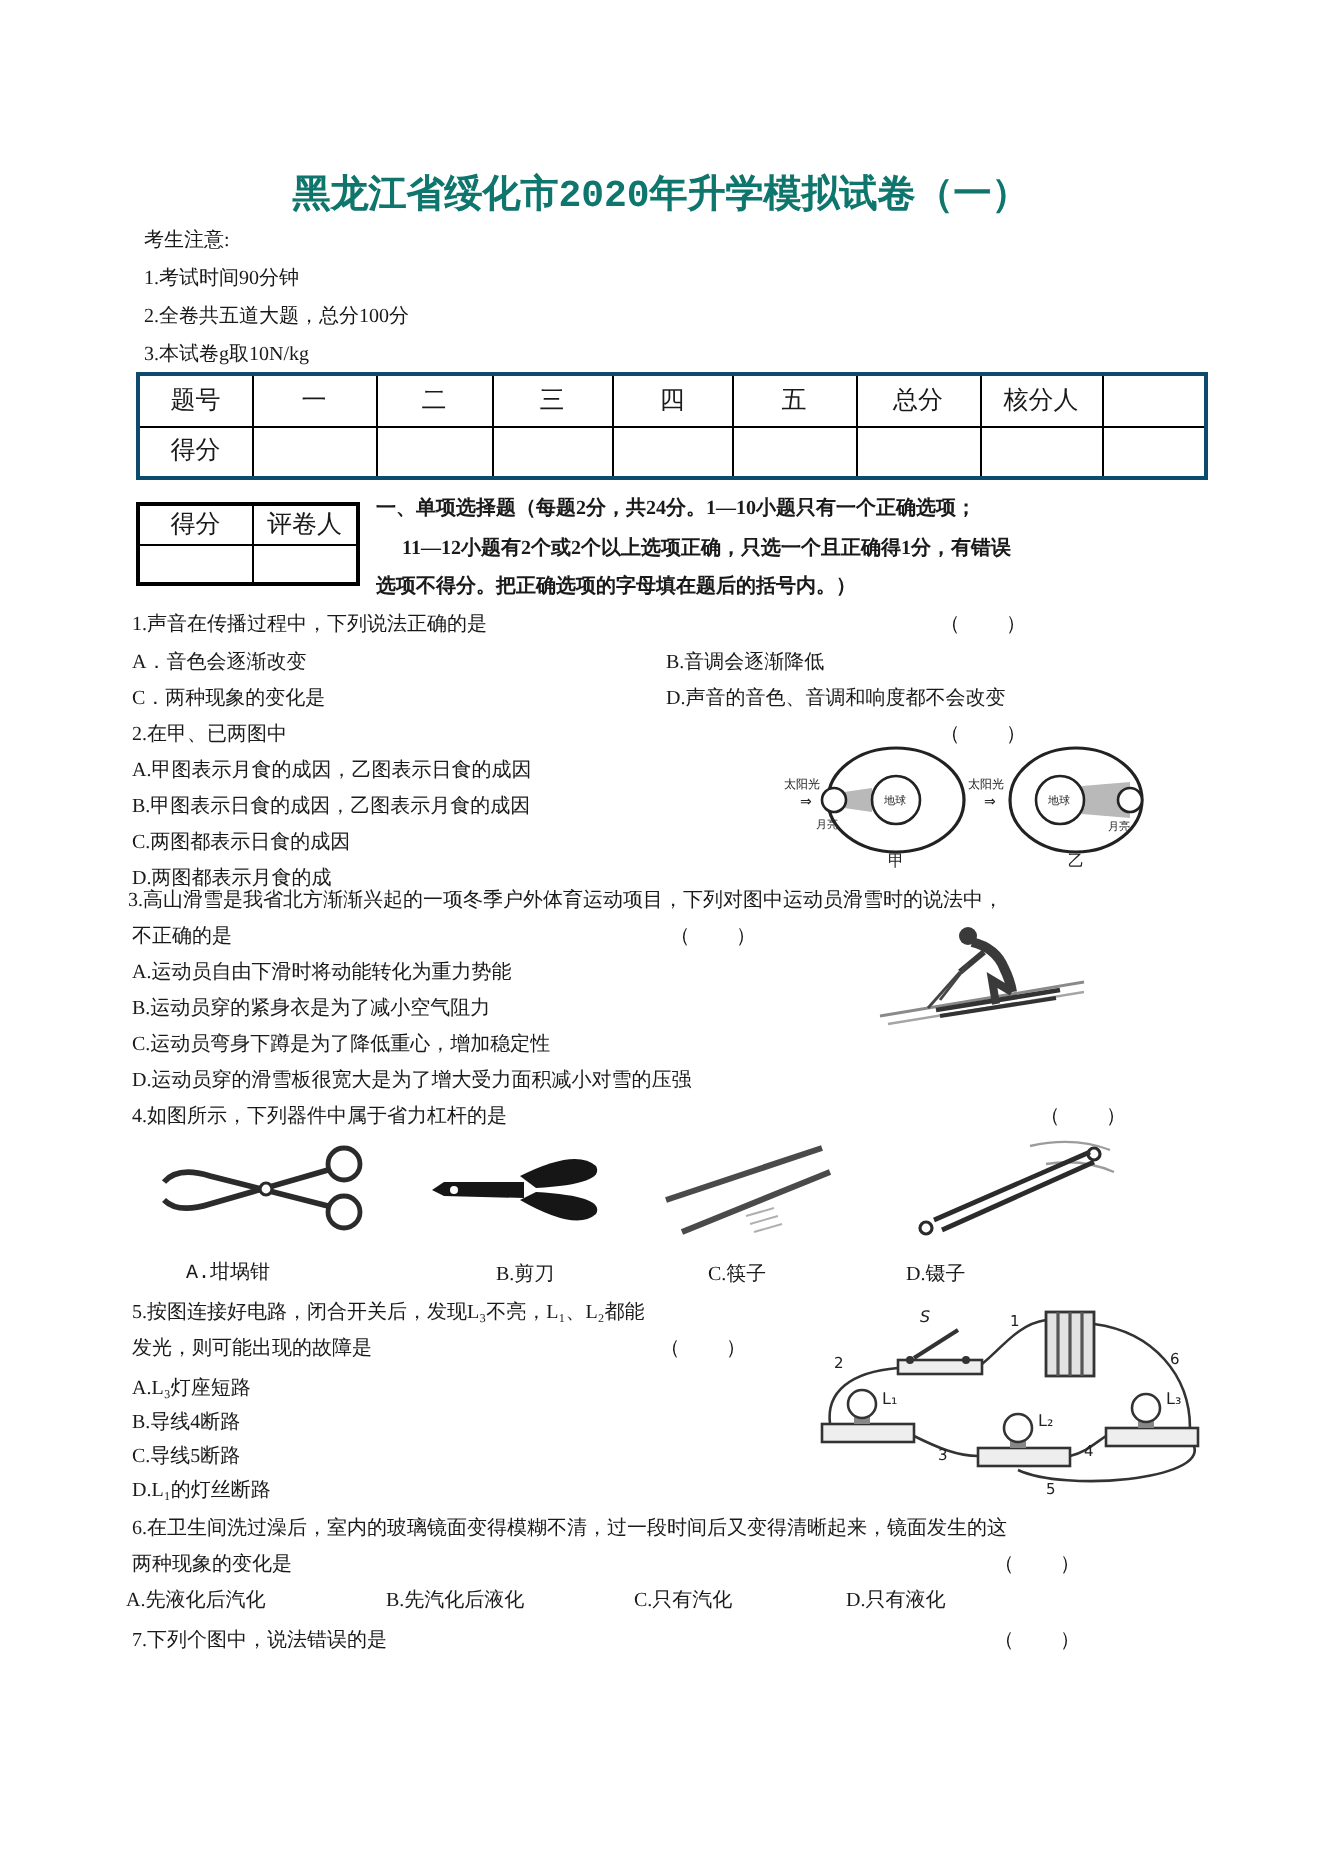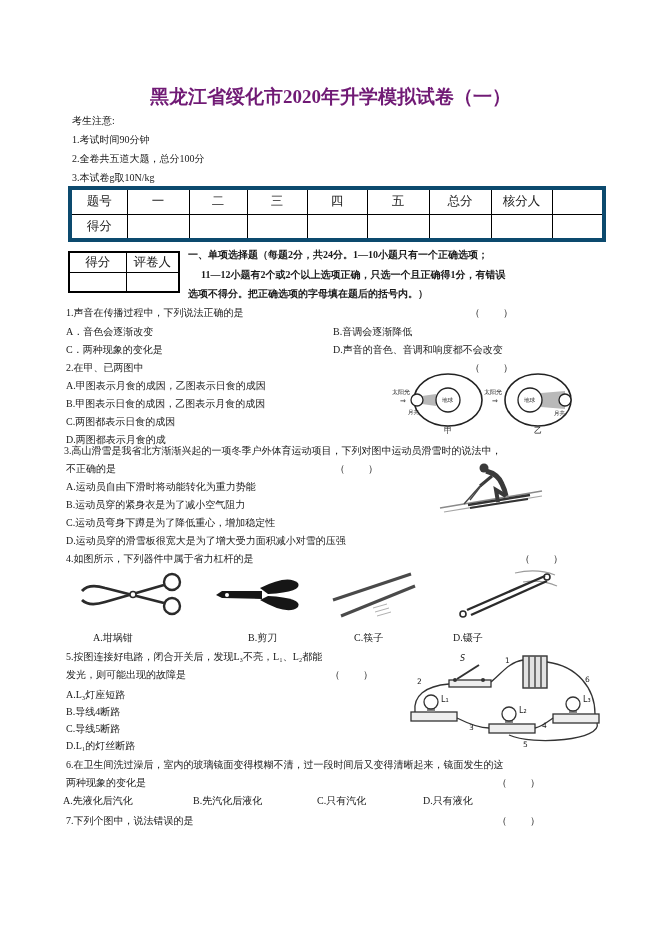--- a/index.html
+++ b/index.html
@@ -5,27 +5,27 @@
   * { margin:0; padding:0; box-sizing:border-box; }
   html,body { background:#fff; }
   .page {
     position:relative; width:661px; height:935px; background:#ffffff;
     font-family:"Liberation Serif","DejaVu Serif",serif;
     color:#1a1a1a; overflow:hidden;
   }
   .abs { position:absolute; white-space:nowrap; }
   .doc-title {
     top:84px; left:0; width:661px; text-align:center;
-    font-size:19px; font-weight:bold; color:#701a75;
-    font-family:Liberation Serif, serif;
+    font-size:19px; font-weight:bold; color:#0f766e;
+    font-family:Liberation Mono, monospace;
   }
   .txt { font-size:10px; line-height:19px; }
   .bold { font-weight:bold; }
   table { border-collapse:collapse; }
-  .score-table { border:4px solid #0c4a6e; }
+  .score-table { border:2px solid #0c4a6e; }
   .score-table td { border:1px solid #000; height:26px; text-align:center; font-size:12.5px; padding:0 2px; }
   .grader-box { border:2px solid #000; }
   .grader-box td { border:1px solid #000; text-align:center; font-size:12.5px; padding:0 2px; }
   .grader-box tr:first-child td { height:20px; }
   .grader-box tr:last-child td { height:20px; }
   .bracket { letter-spacing:1px; }
   svg text { font-family:"DejaVu Sans","Liberation Sans",sans-serif; fill:#222; }
   .figure { position:absolute; }
 </style>
 </head>
@@ -184,21 +184,21 @@
   </svg>
   <svg class="figure" style="left:445px; top:566px;" width="115" height="58" viewBox="0 0 115 58">
     <path d="M70,7 Q92,2 110,9" fill="none" stroke="#9c9c9c" stroke-width="1.2"></path>
     <path d="M78,16 Q96,13 112,20" fill="none" stroke="#9c9c9c" stroke-width="1.2"></path>
     <circle cx="102" cy="11" r="3" fill="none" stroke="#2b2b2b" stroke-width="1.6"></circle>
     <line x1="100" y1="10" x2="22" y2="44" stroke="#2b2b2b" stroke-width="2.4"></line>
     <line x1="102" y1="15" x2="26" y2="49" stroke="#2b2b2b" stroke-width="2.4"></line>
     <circle cx="18" cy="48" r="3" fill="none" stroke="#2b2b2b" stroke-width="1.6"></circle>
   </svg>
 
-  <div class="abs txt" style="left:93px; top:628px;">A.坩埚钳</div>
+  <div class="abs txt" style="left:93px; top:628px;font-family:Liberation Mono, monospace;">A.坩埚钳</div>
   <div class="abs txt" style="left:248px; top:628px;">B.剪刀</div>
   <div class="abs txt" style="left:354px; top:628px;">C.筷子</div>
   <div class="abs txt" style="left:453px; top:628px;">D.镊子</div>
 
   <div class="abs txt" style="left:66px; top:647px;">5.按图连接好电路，闭合开关后，发现L₃不亮，L₁、L₂都能</div>
   <div class="abs txt" style="left:66px; top:665px;">发光，则可能出现的故障是</div>
   <div class="abs txt bracket" style="left:330px; top:665px;">（　　）</div>
   <div class="abs txt" style="left:66px; top:685px;">A.L₃灯座短路</div>
   <div class="abs txt" style="left:66px; top:702px;">B.导线4断路</div>
   <div class="abs txt" style="left:66px; top:719px;">C.导线5断路</div>

